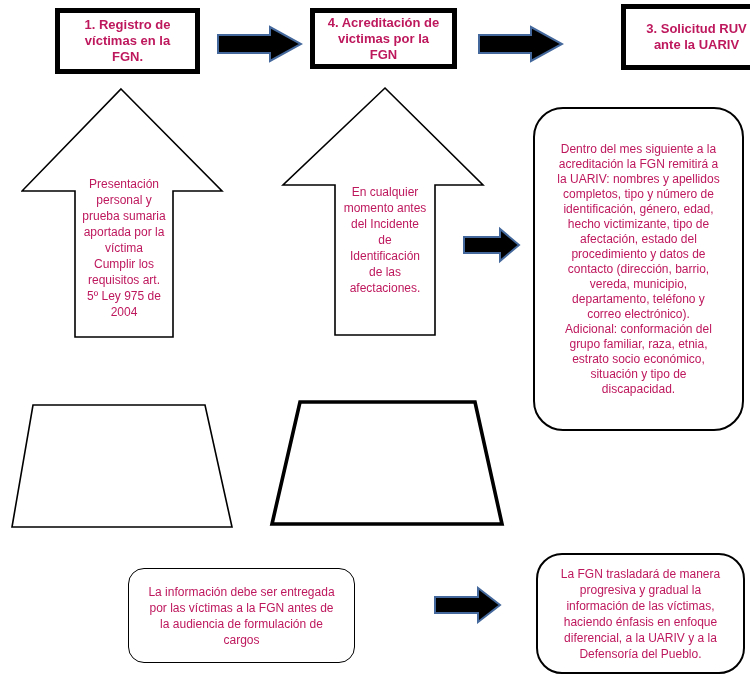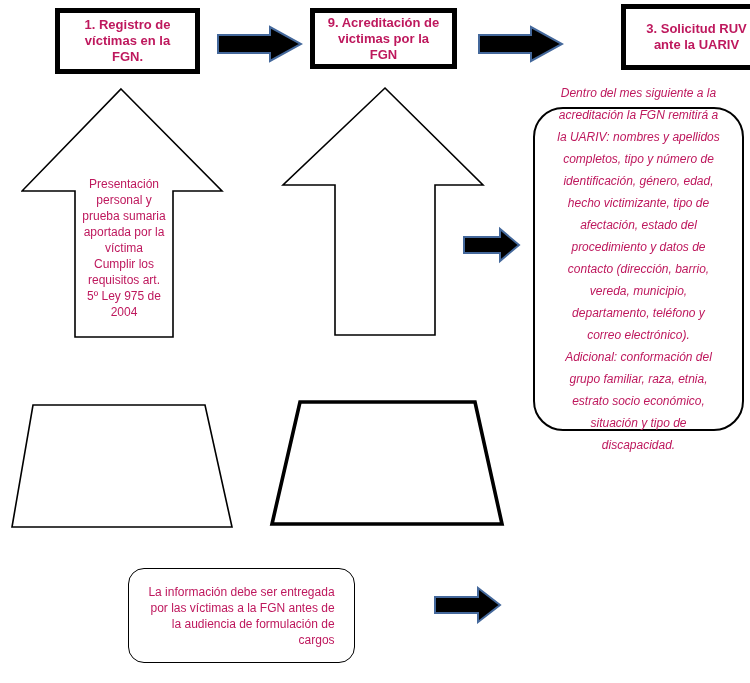--- a/index.html
+++ b/index.html
@@ -38,21 +38,21 @@
     <span>1. Registro de
 víctimas en la
 FGN.</span>
   </div>
 
   <svg class="shape h-arrow" style="left:217px; top:25px;" width="86" height="38" viewBox="0 0 86 38">
     <polygon points="1,10 53,10 53,2 84,19 53,36 53,28 1,28"></polygon>
   </svg>
 
   <div class="step-box" style="left:310px; top:8px; width:147px; height:61px;">
-    <span>9. Acreditación de
+    <span>4. Acreditación de
 victimas por la
 FGN</span>
   </div>
 
   <svg class="shape h-arrow" style="left:478px; top:25px;" width="86" height="38" viewBox="0 0 86 38">
     <polygon points="1,10 53,10 53,2 84,19 53,36 53,28 1,28"></polygon>
   </svg>
 
   <div class="step-box" style="left:621px; top:4px; width:151px; height:66px;">
     <span>3. Solicitud RUV
@@ -68,27 +68,34 @@
 aportada por la
 víctima
 Cumplir los
 requisitos art.
 5º Ley 975 de
 2004</div>
 
   <svg class="shape up-arrow" style="left:281px; top:86px;" width="204" height="251" viewBox="0 0 204 251">
     <polygon points="104,2 202,99 154,99 154,249 54,249 54,99 2,99"></polygon>
   </svg>
+  <div class="shape-text" style="left:310px; top:184px; width:150px; line-height:16px;">En cualquier
+momento antes
+del Incidente
+de
+Identificación
+de las
+afectaciones.</div>
 
   <svg class="shape h-arrow" style="left:463px; top:226px;" width="58" height="38" viewBox="0 0 58 38">
     <polygon points="1,11 37,11 37,3 56,19 37,35 37,27 1,27"></polygon>
   </svg>
 
   <div class="rounded" style="left:533px; top:107px; width:211px; height:324px; border-radius:30px;">
-    <div class="inner" style="line-height:22px; padding:0 5px;font-style:italic;">Dentro del mes siguiente a la
+    <div class="inner" style="line-height:15px; padding:0 5px;">Dentro del mes siguiente a la
 acreditación la FGN remitirá a
 la UARIV: nombres y apellidos
 completos, tipo y número de
 identificación, género, edad,
 hecho victimizante, tipo de
 afectación, estado del
 procedimiento y datos de
 contacto (dirección, barrio,
 vereda, municipio,
 departamento, teléfono y
@@ -102,24 +109,32 @@
 
   <svg class="shape trap thin" style="left:8px; top:403px;" width="230" height="126" viewBox="0 0 230 126">
     <polygon points="25,2 197,2 224,124 4,124"></polygon>
   </svg>
 
   <svg class="shape trap thick" style="left:266px; top:398px;" width="240" height="130" viewBox="0 0 240 130">
     <polygon points="34,4 209,4 236,126 6,126"></polygon>
   </svg>
 
   <div class="rounded" style="left:128px; top:568px; width:227px; height:95px; border-width:1.5px; border-radius:16px;">
-    <div class="inner" style="line-height:16px; padding:0 4px;text-align:right;">La información debe ser entregada
+    <div class="inner" style="line-height:16px; padding:0 4px;">La información debe ser entregada
 por las víctimas a la FGN antes de
 la audiencia de formulación de
 cargos</div>
   </div>
 
   <svg class="shape h-arrow" style="left:434px; top:586px;" width="68" height="38" viewBox="0 0 68 38">
     <polygon points="1,11 44,11 44,2 66,19 44,36 44,27 1,27"></polygon>
   </svg>
 
+  <div class="rounded" style="left:536px; top:553px; width:209px; height:121px; border-radius:26px;">
+    <div class="inner" style="line-height:16px; padding:0 4px;">La FGN trasladará de manera
+progresiva y gradual la
+información de las víctimas,
+haciendo énfasis en enfoque
+diferencial, a la UARIV y a la
+Defensoría del Pueblo.</div>
+  </div>
 
 </div>
 
 </body></html>

